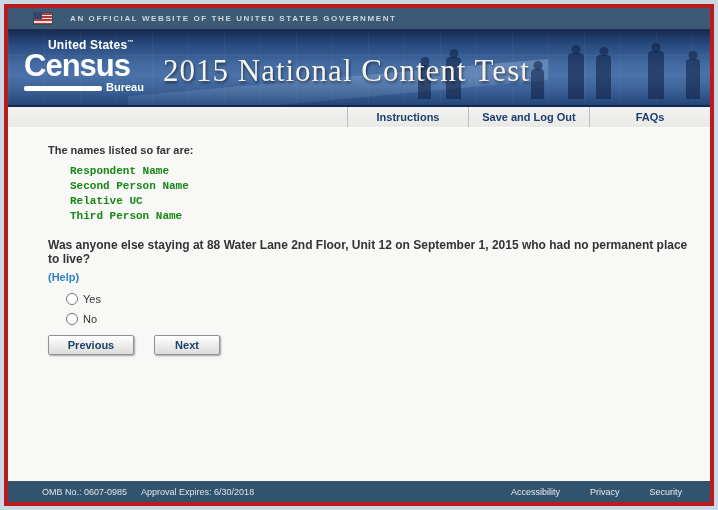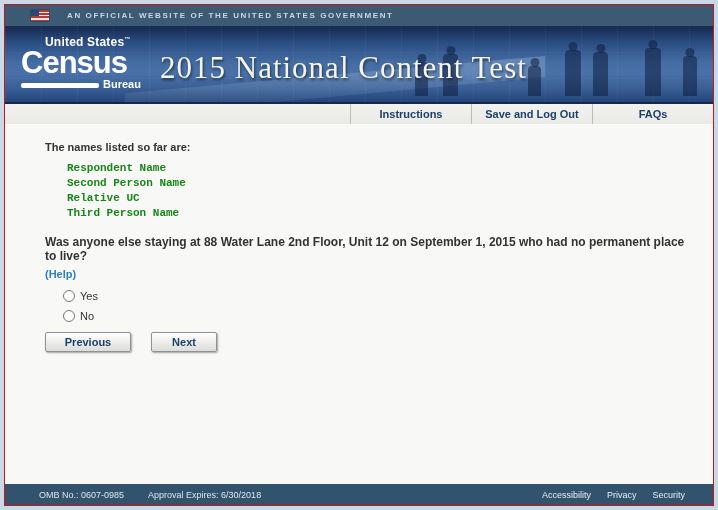--- a/index.html
+++ b/index.html
@@ -4,21 +4,21 @@
 <style>
   * { margin: 0; padding: 0; box-sizing: border-box; }
   html, body { width: 718px; height: 510px; }
   body {
     background: #ccd8e6;
     font-family: "Liberation Sans", sans-serif;
     padding: 4px;
   }
   .window {
     width: 710px; height: 502px;
-    border: 1px solid #b91c1c;
+    border: 4px solid #b91c1c;
     background: #f8f8f6;
     display: flex; flex-direction: column;
     overflow: hidden;
   }
 
   
   .official-bar {
     height: 21px; flex: 0 0 21px;
     background: #3d5a75;
     display: flex; align-items: center;
@@ -136,22 +136,22 @@
   .btn-next { width: 66px; margin-left: 20px; }
 
   
   .footer {
     height: 21px; flex: 0 0 21px;
     background: #32536d;
     display: flex; align-items: center;
     color: #dde5ec; font-size: 9px;
     padding: 0 28px 0 34px;
   }
-  .footer-left { display: flex; gap: 24px; text-align: right; }
-  .footer-right { margin-left: auto; display: flex; gap: 16px; }
+  .footer-left { display: flex; gap: 14px; text-align: right; }
+  .footer-right { margin-left: auto; display: flex; gap: 30px; }
   .footer-link { color: #e6ecf2; text-decoration: none; cursor: pointer; }
 </style>
 </head>
 <body>
 
 <div class="window">
 
   <div class="official-bar">
     <span class="flag"></span>
     <span class="official-text">AN OFFICIAL WEBSITE OF THE UNITED STATES GOVERNMENT</span>

